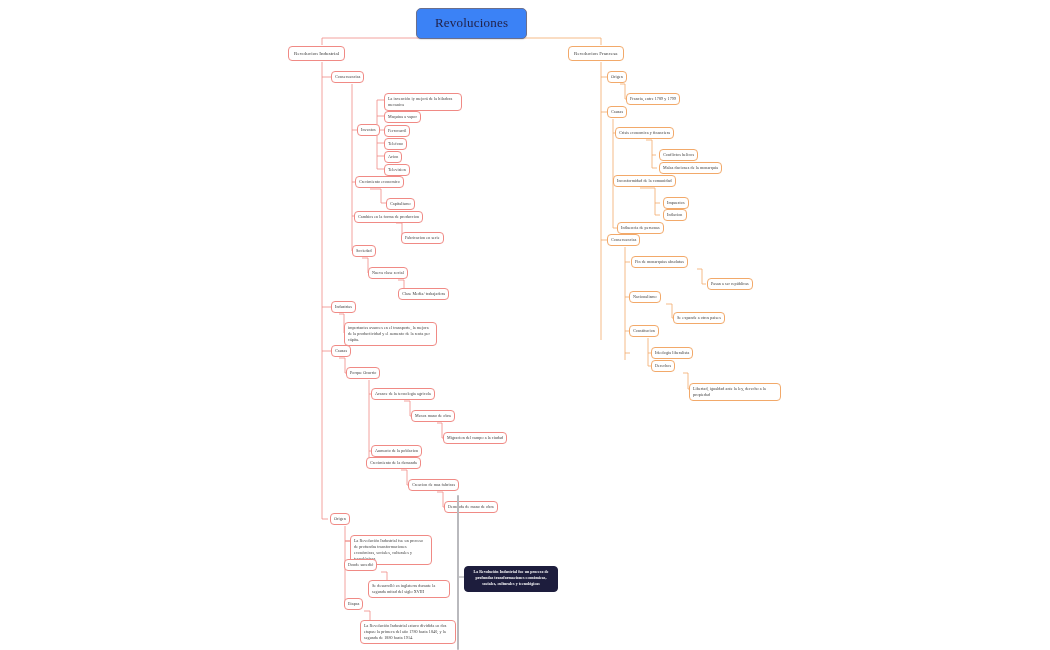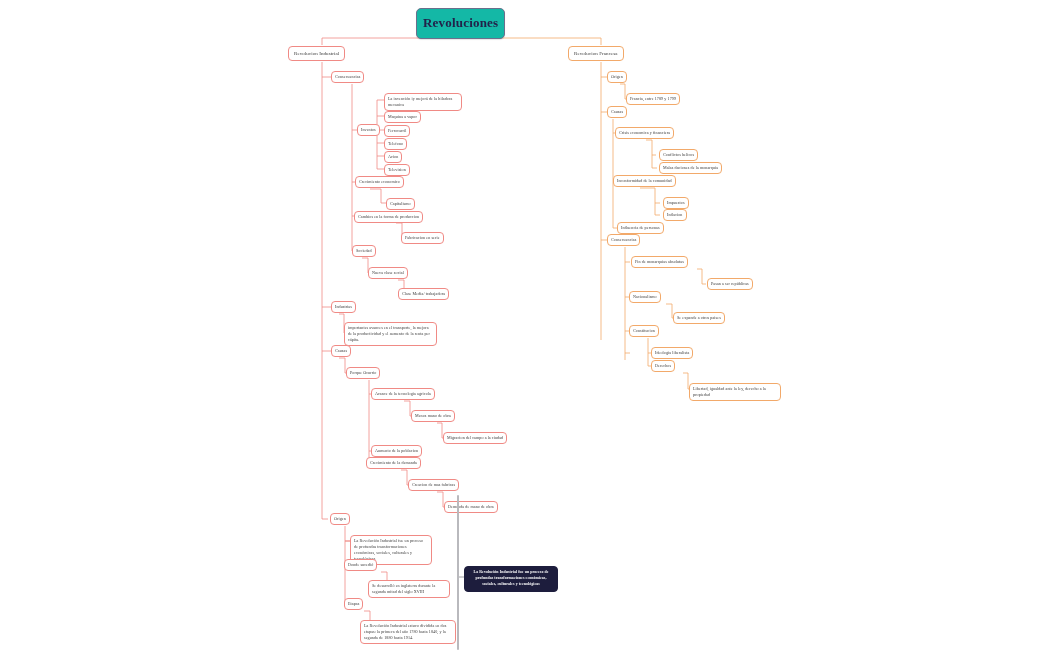--- a/index.html
+++ b/index.html
@@ -23,25 +23,25 @@
     padding:2px 3px;
     white-space:nowrap;
     letter-spacing:.08px;
   }
   .node.wrap{white-space:normal;}
 
   
   .root{
     border:1px solid #6b6f8c;
     border-radius:5px;
-    background:#14b8a6;
+    background:#3b82f6;
     color:#22224a;
-    font-weight:bold;
+    font-weight:normal;
     font-size:13px;
-    padding:5px 6px;
+    padding:5px 18px;
     letter-spacing:.2px;
     box-shadow:0 1px 1px rgba(0,0,0,.10);
   }
 
   
   .orange{border-color:#f2a96a;}
 
   
   .selected{
     background:#1d1d3d;

